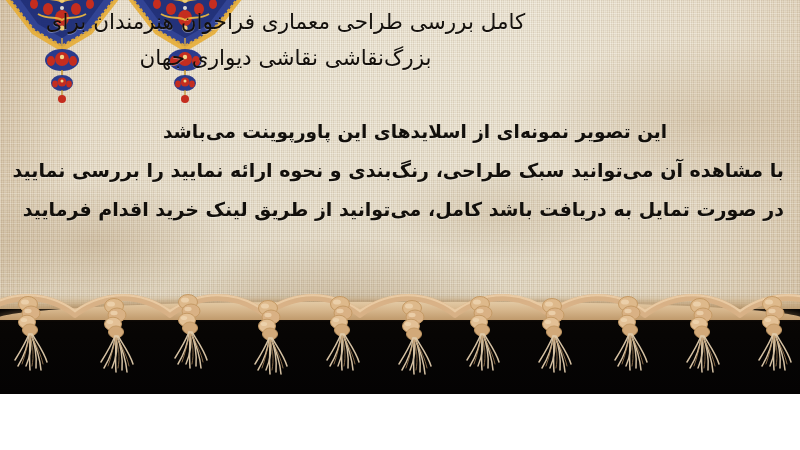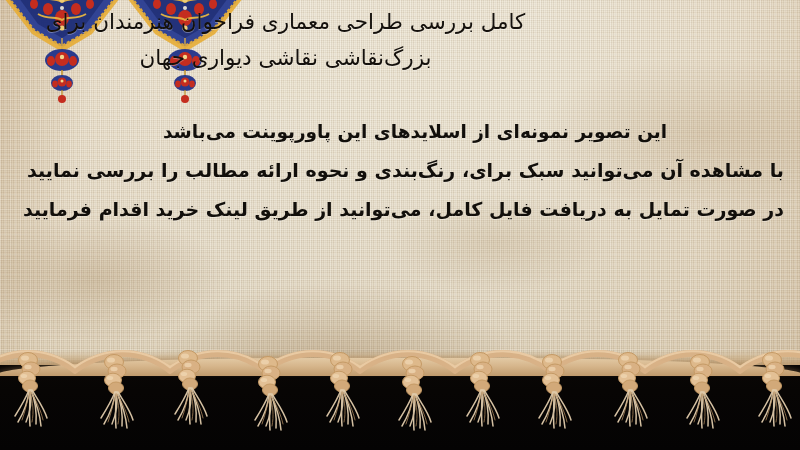--- a/index.html
+++ b/index.html
@@ -3,21 +3,21 @@
 <meta charset="utf-8">
 <style>
   html,body{margin:0;padding:0;}
   body{
     width:800px;height:450px;overflow:hidden;
     font-family:"DejaVu Sans","Liberation Sans",sans-serif;
   }
 
   #slide{
     position:relative;
-    width:800px;height:450px;
+    width:800px;height:394px;
     overflow:hidden;
     background:#be185d;
   }
 
   
   .canvas-bg{
     position:absolute;inset:0;
     background:
       linear-gradient(100deg,
         rgba(196,168,129,.55) 0%,
@@ -223,22 +223,22 @@
     </svg>
   </div>
 
   <div class="title-block">
     <div class="title-line">کامل بررسی طراحی معماری فراخوان هنرمندان برای</div>
     <div class="title-line">بزرگ‌نقاشی نقاشی دیواری جهان</div>
   </div>
 
   <div class="body-block">
     <div class="body-line l1">این تصویر نمونه‌ای از اسلایدهای این پاورپوینت می‌باشد</div>
-    <div class="body-line">با مشاهده آن می‌توانید سبک برای، رنگ‌بندی و نحوه ارائه مطالب را بررسی نمایید</div>
-    <div class="body-line">در صورت تمایل به دریافت فایل کامل، می‌توانید از طریق لینک خرید اقدام فرمایید</div>
+    <div class="body-line">با مشاهده آن می‌توانید سبک طراحی، رنگ‌بندی و نحوه ارائه نمایید را بررسی نمایید</div>
+    <div class="body-line">در صورت تمایل به دریافت باشد کامل، می‌توانید از طریق لینک خرید اقدام فرمایید</div>
   </div>
 
   <div class="band-top-edge"></div>
   <div class="black-band"></div>
   <div class="fringe-rail"></div>
 
   <div class="tassels">
     <svg width="800" height="110" viewBox="0 0 800 110">
       <defs>
         <g id="tassel">

